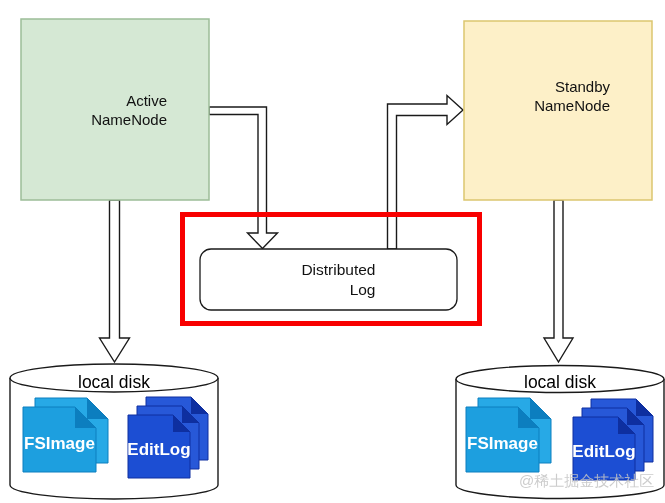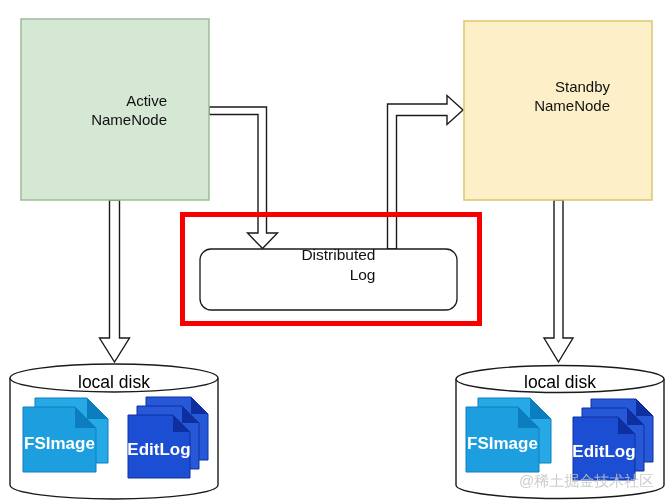--- a/index.html
+++ b/index.html
@@ -6,21 +6,21 @@
   .canvas{position:relative;width:665px;height:503px;background:#ffffff;overflow:hidden;
           font-family:"Liberation Sans",sans-serif;}
   .canvas svg{position:absolute;left:0;top:0;}
   .nlabel{position:absolute;display:flex;align-items:center;justify-content:center;
           color:#111;text-align:center;font:15px/19px "Liberation Sans",sans-serif;}
   .nlabel > span{display:block;text-align:right;}
   #lbl-active{left:21px;top:19px;width:188px;height:181px;}
   #lbl-active > span{width:104px;}
   #lbl-standby{left:464px;top:21px;width:188px;height:149px;}
   #lbl-standby > span{width:104px;}
-  #lbl-dlog{left:200px;top:234px;width:257px;height:61px;font:15.5px/20px "Liberation Sans",sans-serif;}
+  #lbl-dlog{left:200px;top:249px;width:257px;height:61px;font:15.5px/20px "Liberation Sans",sans-serif;}
   #lbl-dlog > span{width:94px;}
   .disk-label{font:17.5px "Liberation Sans",sans-serif;fill:#000;}
   .doc-label{font:bold 17px "Liberation Sans",sans-serif;fill:#ffffff;}
   .watermark{font:15px "Liberation Sans",sans-serif;opacity:0.85;}
 </style>
 </head>
 <body>
 
 <div class="canvas">
   <svg width="665" height="503" viewBox="0 0 665 503">

